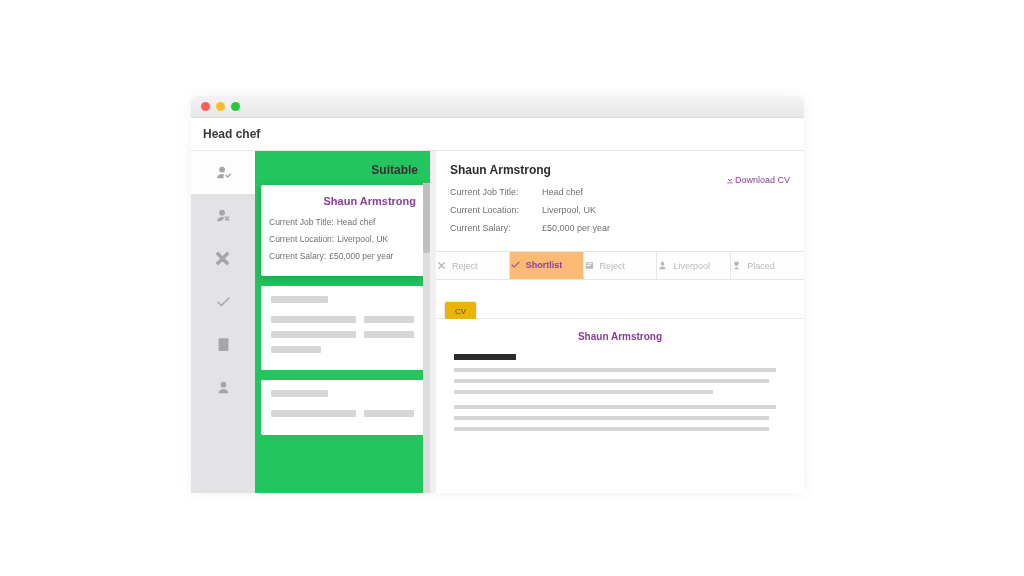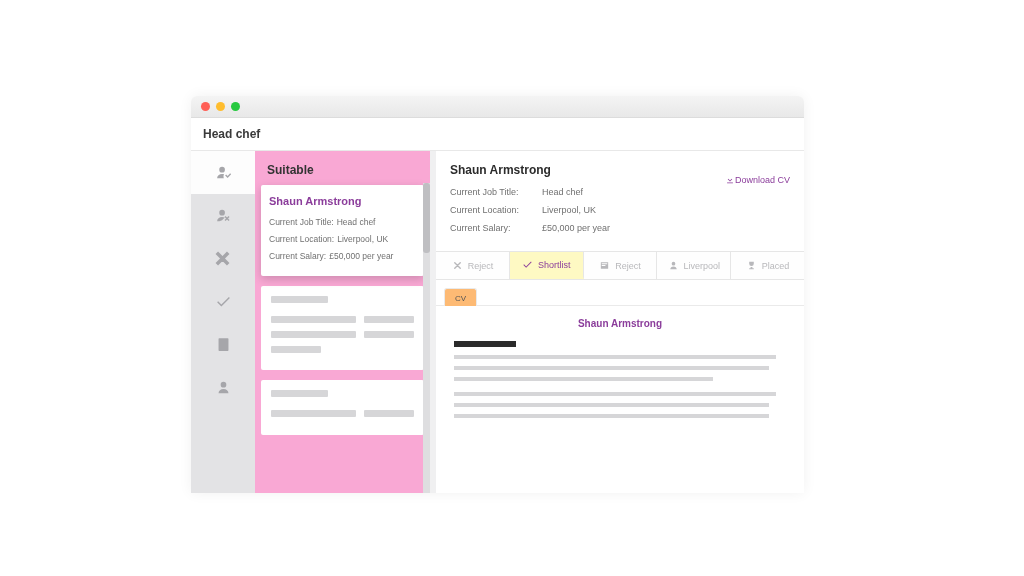--- a/index.html
+++ b/index.html
@@ -74,23 +74,24 @@
     .sidebar-item.active {
       background: #fdfdfd;
     }
     .sidebar-icon {
       width: 17px;
       height: 17px;
       fill: currentColor;
     }
     .list-panel {
       width: 175px;
-      background: #f9a8d4;
+      background: #22c55e;
       position: relative;
       overflow: hidden;
+      text-align: right;
     }
     .list-header {
       font-weight: 700;
       font-size: 12px;
       padding: 12px 12px 8px 12px;
       color: #333;
     }
     .candidate-card {
       background: #ffffff;
       margin: 0 6px 10px 6px;
@@ -203,53 +204,53 @@
       display: flex;
       border-top: 1px solid #e6e6e6;
       border-bottom: 1px solid #e6e6e6;
       margin-top: 6px;
     }
     .action-btn {
       flex: 1;
       height: 27px;
       display: flex;
       align-items: center;
-      justify-content: center;
+      justify-content: flex-start;
       gap: 5px;
       font-size: 9px;
       color: #b8b8bb;
       border-right: 1px solid #e6e6e6;
       cursor: pointer;
       background: #fefefe;
     }
     .action-btn:last-child {
       border-right: none;
     }
     .action-btn.active {
       color: #8b3d9b;
-      font-weight: 400;
+      font-weight: 700;
       border-bottom: 2px solid transparent;
       position: relative;
-      background: #fef9c3;
+      background: #fdba74;
     }
     .action-btn svg {
       width: 11px;
       height: 11px;
       fill: currentColor;
     }
     .cv-tab {
       display: inline-block;
       font-size: 8px;
-      background: #fdba74;
+      background: #eab308;
       padding: 5px 10px 3px 10px;
       color: #555;
       border: 1px solid #eaeaea;
       border-bottom: none;
       margin-left: 8px;
-      margin-top: 8px;
+      margin-top: 21px;
       border-radius: 3px 3px 0 0;
     }
     .cv-body {
       border-top: 1px solid #eaeaea;
       padding: 12px 18px;
       margin-top: -1px;
     }
     .cv-title {
       text-align: center;
       font-size: 10px;

